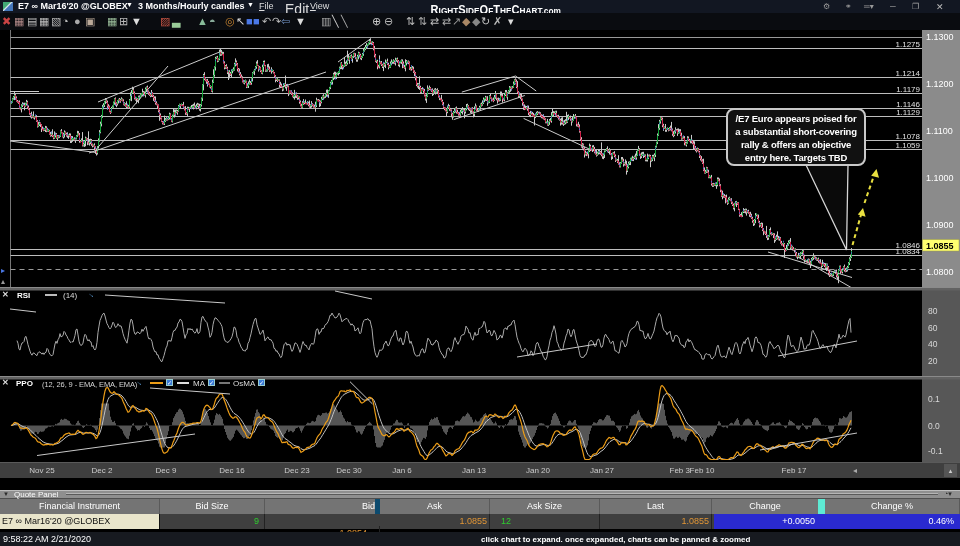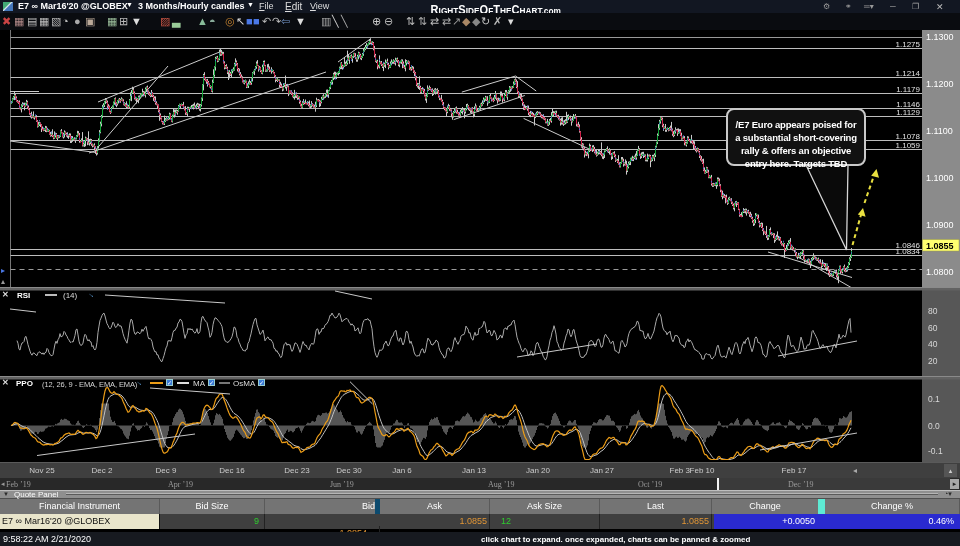--- a/index.html
+++ b/index.html
@@ -7,21 +7,21 @@
 </style></head><body>
 <div id="root">
 
 <div class="abs" style="left:0;top:0;width:960px;height:13px;background:#121722;color:#fff">
  <span class="abs" style="left:3px;top:2px;width:10px;height:9px;background:linear-gradient(135deg,#4a7 40%,#fff 45%,#47b 55%)"></span>
  <span class="abs" style="left:18px;top:1px;font-size:9px;font-weight:bold">E7 ∞ Mar16'20 @GLOBEX</span>
  <span class="abs" style="left:126px;top:1px;font-size:7px">▼</span>
  <span class="abs" style="left:138px;top:1px;font-size:9px;font-weight:bold">3 Months/Hourly candles</span>
  <span class="abs" style="left:247px;top:1px;font-size:7px">▼</span>
  <span class="abs" style="left:259px;top:1px;font-size:9px;color:#ddd"><u>F</u>ile</span>
- <span class="abs" style="left:285px;top:1px;font-size:10px;color:#ddd"><u>E</u>dit</span>
+ <span class="abs" style="left:285px;top:1px;font-size:14px;color:#ddd"><u>E</u>dit</span>
  <span class="abs" style="left:310px;top:1px;font-size:9px;color:#ddd"><u>V</u>iew</span>
  <span class="abs" style="left:425px;top:0;width:140px;text-align:center;font-weight:bold;transform:scaleX(.92);transform-origin:center">
    <span style="font-size:12px">R</span><span style="font-size:9px">IGHT</span><span style="font-size:12px">S</span><span style="font-size:9px">IDE</span><span style="font-size:12px">O</span><span style="font-size:9px">F</span><span style="font-size:12px">T</span><span style="font-size:9px">HE</span><span style="font-size:12px">C</span><span style="font-size:9px">HART</span><span style="font-size:9px">.com</span>
  </span>
  <span class="abs" style="left:823px;top:2px;font-size:8px;color:#999">⚙</span>
  <span class="abs" style="left:845px;top:2px;font-size:8px;color:#999">⚭</span>
  <span class="abs" style="left:864px;top:2px;font-size:8px;color:#999">═▾</span>
  <span class="abs" style="left:890px;top:2px;font-size:8px;color:#aaa">─</span>
  <span class="abs" style="left:912px;top:2px;font-size:8px;color:#aaa">❐</span>
  <span class="abs" style="left:936px;top:2px;font-size:9px;color:#bbb">✕</span>
@@ -165,21 +165,21 @@
  <span class="abs" style="left:150px;top:4px;width:13px;height:1.5px;background:#ec9d17"></span>
  <span class="abs" style="left:166px;top:1px;width:7px;height:7px;background:#3a7bd5;border:1px solid #9cc;color:#fff;font-size:6px;line-height:6px;text-align:center">✓</span>
  <span class="abs" style="left:177px;top:4px;width:12px;height:1.5px;background:#ddd"></span>
  <span class="abs" style="left:193px;top:1px;color:#ddd">MA</span>
  <span class="abs" style="left:208px;top:1px;width:7px;height:7px;background:#3a7bd5;border:1px solid #9cc;color:#fff;font-size:6px;line-height:6px;text-align:center">✓</span>
  <span class="abs" style="left:219px;top:4px;width:11px;height:1.5px;background:#777"></span>
  <span class="abs" style="left:233px;top:1px;color:#ddd">OsMA</span>
  <span class="abs" style="left:258px;top:1px;width:7px;height:7px;background:#3a7bd5;border:1px solid #9cc;color:#fff;font-size:6px;line-height:6px;text-align:center">✓</span>
 </div>
 
-<div class="abs" style="left:726px;top:108px;width:140px;height:58px;background:#111;border:2px solid #c9c9c9;border-radius:8px;box-sizing:border-box;color:#fff;font-size:9.5px;font-weight:bold;text-align:center;line-height:13px;padding-top:8px;letter-spacing:-0.2px">/E7 Euro appears poised for<br>a substantial short-covering<br>rally &amp; offers an objective<br>entry here. Targets TBD</div>
+<div class="abs" style="left:726px;top:108px;width:140px;height:58px;background:#111;border:2px solid #c9c9c9;border-radius:8px;box-sizing:border-box;color:#fff;font-size:9.5px;font-weight:bold;text-align:center;line-height:13px;padding-top:2px;letter-spacing:-0.2px">/E7 Euro appears poised for<br>a substantial short-covering<br>rally &amp; offers an objective<br>entry here. Targets TBD</div>
 
 <span class="abs" style="left:1px;top:266px;font-size:8px;color:#4b79e8">▸</span>
 <span class="abs" style="left:1px;top:277px;font-size:8px;color:#999">▴</span>
 
 <div class="abs" style="left:0;top:462px;width:960px;height:16px;background:#3f3f3f;border-top:1px solid #5a5a5a;box-sizing:border-box;color:#ccc;font-size:8px">
       <span style="position:absolute;left:12px;top:3px;width:60px;text-align:center">Nov 25</span>
       <span style="position:absolute;left:72px;top:3px;width:60px;text-align:center">Dec 2</span>
       <span style="position:absolute;left:136px;top:3px;width:60px;text-align:center">Dec 9</span>
       <span style="position:absolute;left:202px;top:3px;width:60px;text-align:center">Dec 16</span>
       <span style="position:absolute;left:267px;top:3px;width:60px;text-align:center">Dec 23</span>
@@ -188,32 +188,20 @@
       <span style="position:absolute;left:444px;top:3px;width:60px;text-align:center">Jan 13</span>
       <span style="position:absolute;left:508px;top:3px;width:60px;text-align:center">Jan 20</span>
       <span style="position:absolute;left:572px;top:3px;width:60px;text-align:center">Jan 27</span>
       <span style="position:absolute;left:630px;top:3px;width:60px;text-align:right">Feb 3</span>
       <span style="position:absolute;left:672px;top:3px;width:60px;text-align:center">Feb 10</span>
       <span style="position:absolute;left:764px;top:3px;width:60px;text-align:center">Feb 17</span>
  <span class="abs" style="left:853px;top:3px;color:#aaa">◂</span>
  <span class="abs" style="left:944px;top:1px;width:13px;height:13px;background:#555;color:#ccc;text-align:center;line-height:13px;font-size:7px">▴</span>
 </div>
 
-<div class="abs" style="left:0;top:478px;width:960px;height:12px;background:#282828;color:#9a9a9a;font-size:8px">
- <span class="abs" style="left:1px;top:2px;font-size:7px;color:#999">◂</span>
- <span style="position:absolute;left:6px;top:2px;font-family:'Liberation Serif',serif">Feb ’19</span>
-      <span style="position:absolute;left:168px;top:2px;font-family:'Liberation Serif',serif">Apr ’19</span>
-      <span style="position:absolute;left:330px;top:2px;font-family:'Liberation Serif',serif">Jun ’19</span>
-      <span style="position:absolute;left:488px;top:2px;font-family:'Liberation Serif',serif">Aug ’19</span>
-      <span style="position:absolute;left:638px;top:2px;font-family:'Liberation Serif',serif">Oct ’19</span>
- <span class="abs" style="left:719px;top:0;width:231px;height:12px;background:#3a3a3a"></span>
- <span class="abs" style="left:717px;top:0;width:2px;height:12px;background:#f2f2f2"></span>
- <span class="abs" style="left:788px;top:2px;color:#9a9a9a;font-family:'Liberation Serif',serif;z-index:3">Dec ’19</span>
- <span class="abs" style="left:950px;top:1px;width:9px;height:10px;background:#a8a8a8;color:#222;font-size:7px;text-align:center;line-height:10px">▸</span>
-</div>
 
 <div class="abs" style="left:0;top:490px;width:960px;height:9px;background:#8f8f8f;border-top:1px solid #bdbdbd;border-bottom:1px solid #4f4f4f;box-sizing:border-box;color:#fff">
  <span class="abs" style="left:3px;top:0px;font-size:6px;color:#2a2a2a">▼</span>
  <span class="abs" style="left:14px;top:-1.5px;font-size:8px;color:#fafafa">Quote Panel</span>
  <span class="abs" style="left:66px;top:2px;width:872px;height:1px;background:#b5b5b5;box-shadow:0 1px 0 #5a5a5a"></span>
  <span class="abs" style="left:944px;top:-1px;font-size:7px;color:#2a2a2a">◔▾</span>
 </div>
 
 <div class="abs" style="left:0;top:499px;width:960px;height:30px;background:#747474;color:#fff;font-size:9px">
       <div style="position:absolute;left:0px;top:0;width:160px;height:15px;line-height:15px;text-align:center;border-right:1px solid #5a5a5a;box-sizing:border-box">Financial Instrument</div>

